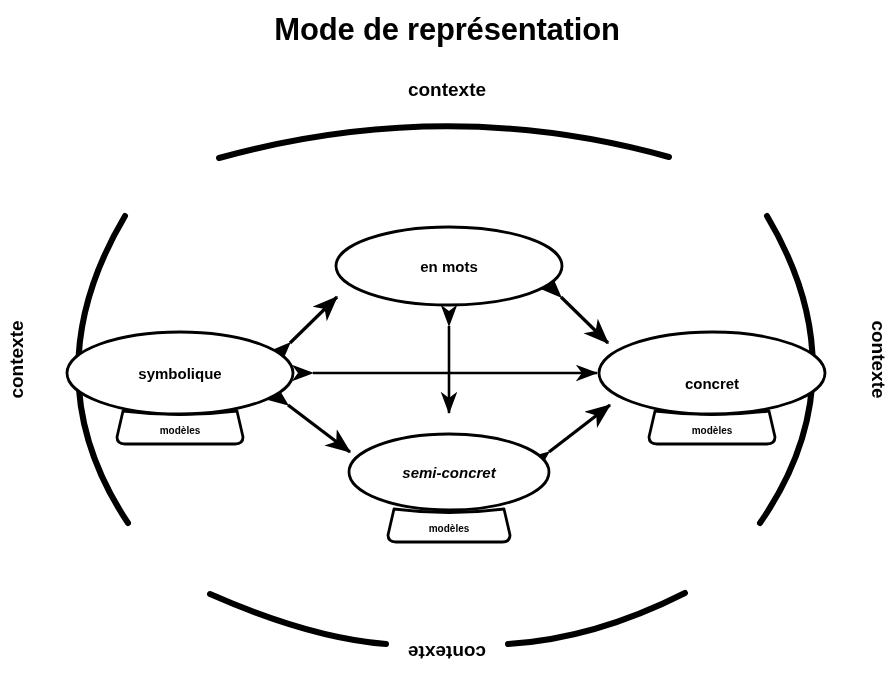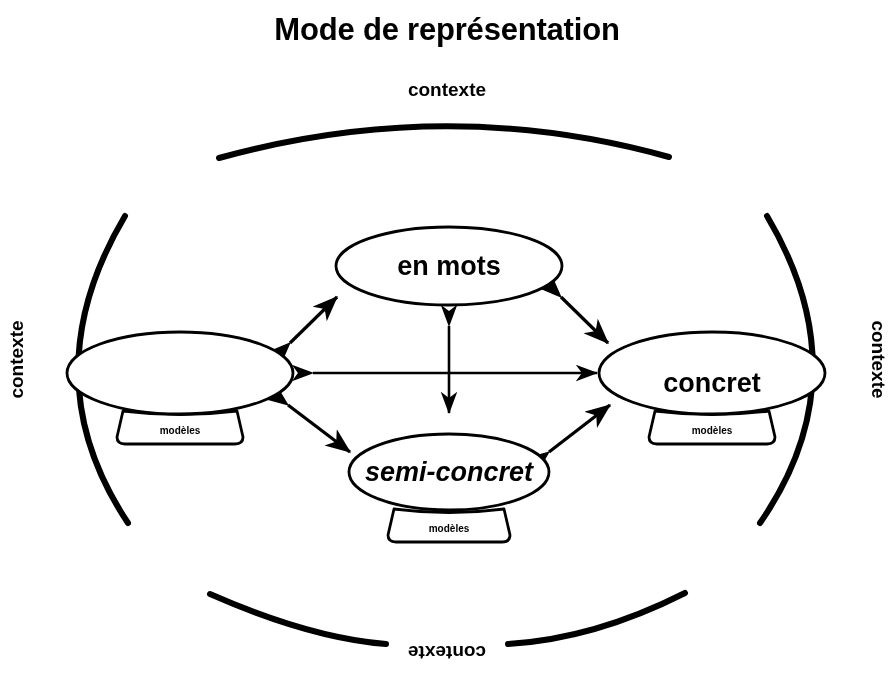--- a/index.html
+++ b/index.html
@@ -34,21 +34,21 @@
   #page-title {
     left: 0;
     top: 6px;
     width: 894px;
     text-align: center;
     font-size: 31px;
     letter-spacing: -0.2px;
     margin-top: 8px;
   }
   .node-label {
-    font-size: 27px;
+    font-size: 15px;
     text-align: left;
     transform: translate(-50%, -50%);
   }
   .tag-label {
     font-size: 10px;
     text-align: left;
     transform: translate(-50%, -50%);
   }
   .ctx-label {
     font-size: 19px;
@@ -134,20 +134,21 @@
   </svg>
 
   <div class="lbl" id="page-title">Mode de représentation</div>
 
   <div class="lbl ctx-label" id="ctx-top">contexte</div>
   <div class="lbl ctx-label" id="ctx-right">contexte</div>
   <div class="lbl ctx-label" id="ctx-bottom">contexte</div>
   <div class="lbl ctx-label" id="ctx-left">contexte</div>
 
   <div class="lbl node-label" style="left:449px; top:266px;">en mots</div>
+  <div class="lbl node-label" style="left:180px; top:373px;">symbolique</div>
   <div class="lbl node-label" style="left:712px; top:383px;">concret</div>
   <div class="lbl node-label" style="left:449px; top:472px;font-style:italic;">semi-concret</div>
 
   <div class="lbl tag-label" style="left:180px; top:431px;">modèles</div>
   <div class="lbl tag-label" style="left:712px; top:431px;">modèles</div>
   <div class="lbl tag-label" style="left:449px; top:529px;">modèles</div>
 
 </div>
 
 </body></html>

